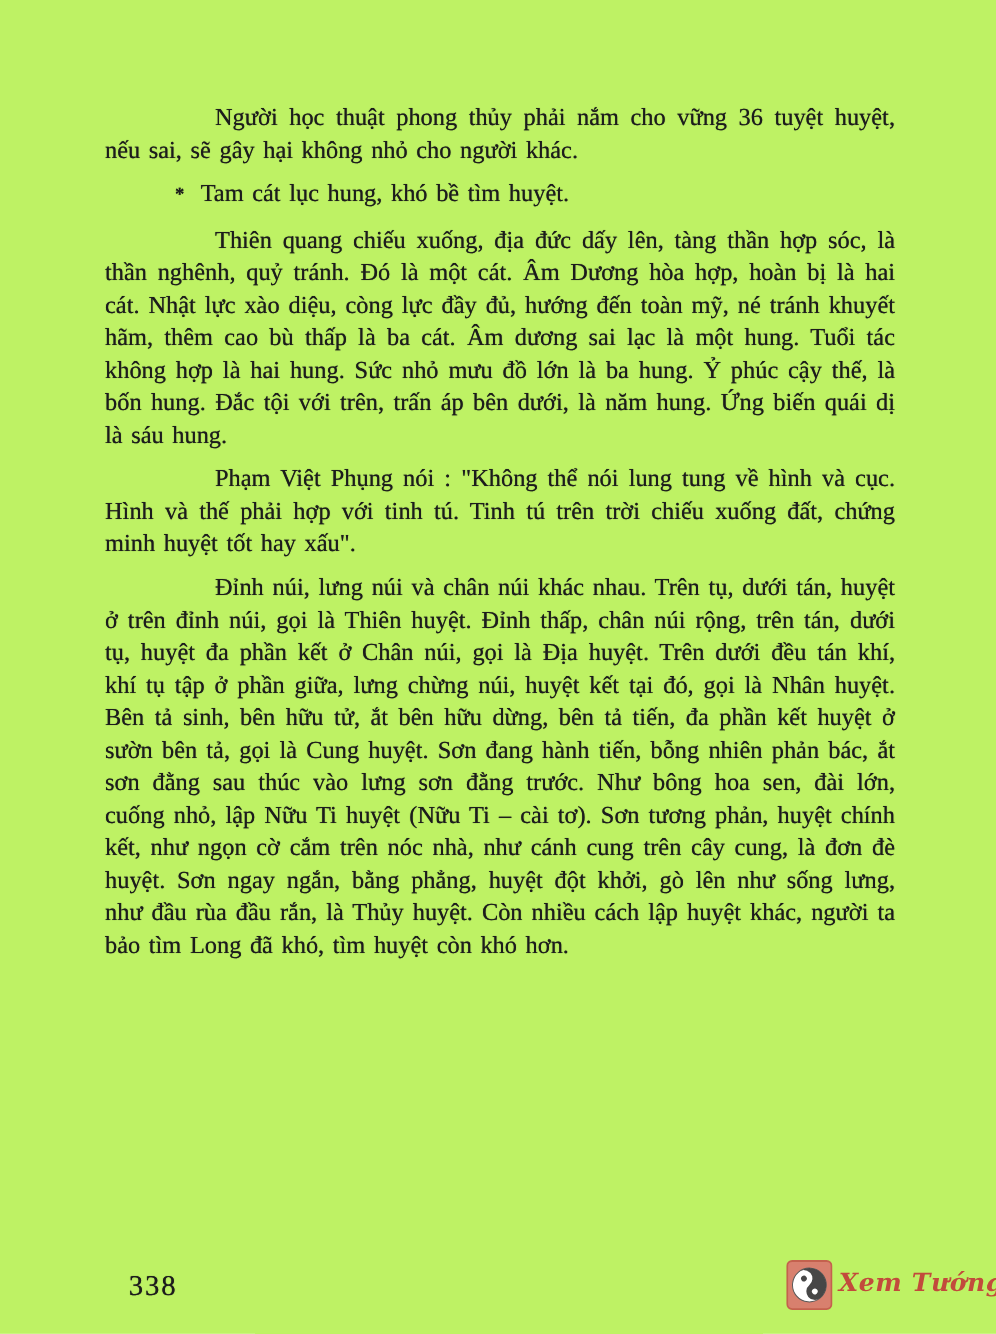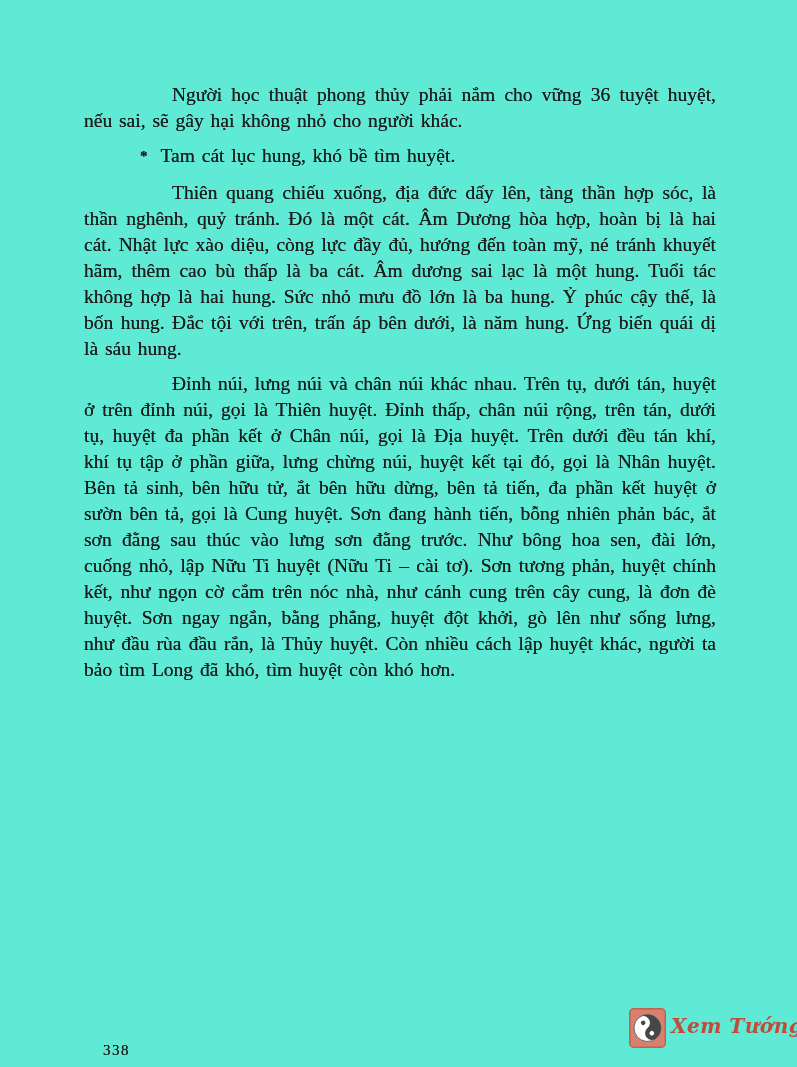--- a/index.html
+++ b/index.html
@@ -4,21 +4,21 @@
 <style>
   html, body { margin: 0; padding: 0; }
   body {
     width: 797px; height: 1067px;
     background: #ffffff;
     font-family: "Liberation Serif", serif;
   }
   .page {
     position: relative;
     width: 797px; height: 1067px;
-    background: #5eead4;
+    background: #bef264;
     overflow: hidden;
   }
   .text-block {
     position: absolute;
     left: 84px; top: 82px;
     width: 632px;
     font-size: 19.5px;
     line-height: 26px;
     color: #1c1c1c;
     text-align: justify;
@@ -30,22 +30,22 @@
   p.para.bullet { padding-left: 56px; text-indent: 0; margin-top: 6px; margin-bottom: 11px; }
   .bullet-glyph {
     display: inline-block;
     margin-right: 13px;
     font-size: 15px;
     vertical-align: 1px;
     font-weight: bold;
   }
   .page-number {
     position: absolute;
-    left: 103px; top: 1042px;
-    font-size: 15px;
+    left: 103px; top: 1016px;
+    font-size: 23px;
     color: #1c1c1c;
     letter-spacing: 1.5px;
     text-shadow: 0 0 0.6px rgba(25,25,25,0.85);
   }
   .watermark {
     position: absolute;
     left: 629px; top: 1008px;
     display: flex;
     align-items: center;
     gap: 5px;
@@ -70,20 +70,21 @@
   <div class="text-block">
 
     <p class="para indent">Người học thuật phong thủy phải nắm cho vững 36 tuyệt huyệt, nếu sai, sẽ gây hại không nhỏ cho người khác.</p>
 
     <p class="para bullet">
       <span class="bullet-glyph">*</span><span>Tam cát lục hung, khó bề tìm huyệt.</span>
     </p>
 
     <p class="para indent">Thiên quang chiếu xuống, địa đức dấy lên, tàng thần hợp sóc, là thần nghênh, quỷ tránh. Đó là một cát. Âm Dương hòa hợp, hoàn bị là hai cát. Nhật lực xào diệu, còng lực đầy đủ, hướng đến toàn mỹ, né tránh khuyết hãm, thêm cao bù thấp là ba cát. Âm dương sai lạc là một hung. Tuổi tác không hợp là hai hung. Sức nhỏ mưu đồ lớn là ba hung. Ỷ phúc cậy thế, là bốn hung. Đắc tội với trên, trấn áp bên dưới, là năm hung. Ứng biến quái dị là sáu hung.</p>
 
+    <p class="para indent">Phạm Việt Phụng nói : "Không thể nói lung tung về hình và cục. Hình và thế phải hợp với tinh tú. Tinh tú trên trời chiếu xuống đất, chứng minh huyệt tốt hay xấu".</p>
 
     <p class="para indent">Đỉnh núi, lưng núi và chân núi khác nhau. Trên tụ, dưới tán, huyệt ở trên đỉnh núi, gọi là Thiên huyệt. Đỉnh thấp, chân núi rộng, trên tán, dưới tụ, huyệt đa phần kết ở Chân núi, gọi là Địa huyệt. Trên dưới đều tán khí, khí tụ tập ở phần giữa, lưng chừng núi, huyệt kết tại đó, gọi là Nhân huyệt. Bên tả sinh, bên hữu tử, ắt bên hữu dừng, bên tả tiến, đa phần kết huyệt ở sườn bên tả, gọi là Cung huyệt. Sơn đang hành tiến, bỗng nhiên phản bác, ắt sơn đằng sau thúc vào lưng sơn đằng trước. Như bông hoa sen, đài lớn, cuống nhỏ, lập Nữu Ti huyệt (Nữu Ti – cài tơ). Sơn tương phản, huyệt chính kết, như ngọn cờ cắm trên nóc nhà, như cánh cung trên cây cung, là đơn đè huyệt. Sơn ngay ngắn, bằng phẳng, huyệt đột khởi, gò lên như sống lưng, như đầu rùa đầu rắn, là Thủy huyệt. Còn nhiều cách lập huyệt khác, người ta bảo tìm Long đã khó, tìm huyệt còn khó hơn.</p>
 
 
 
   </div>
 
   <div class="page-number">338</div>
 
   <div class="watermark">

